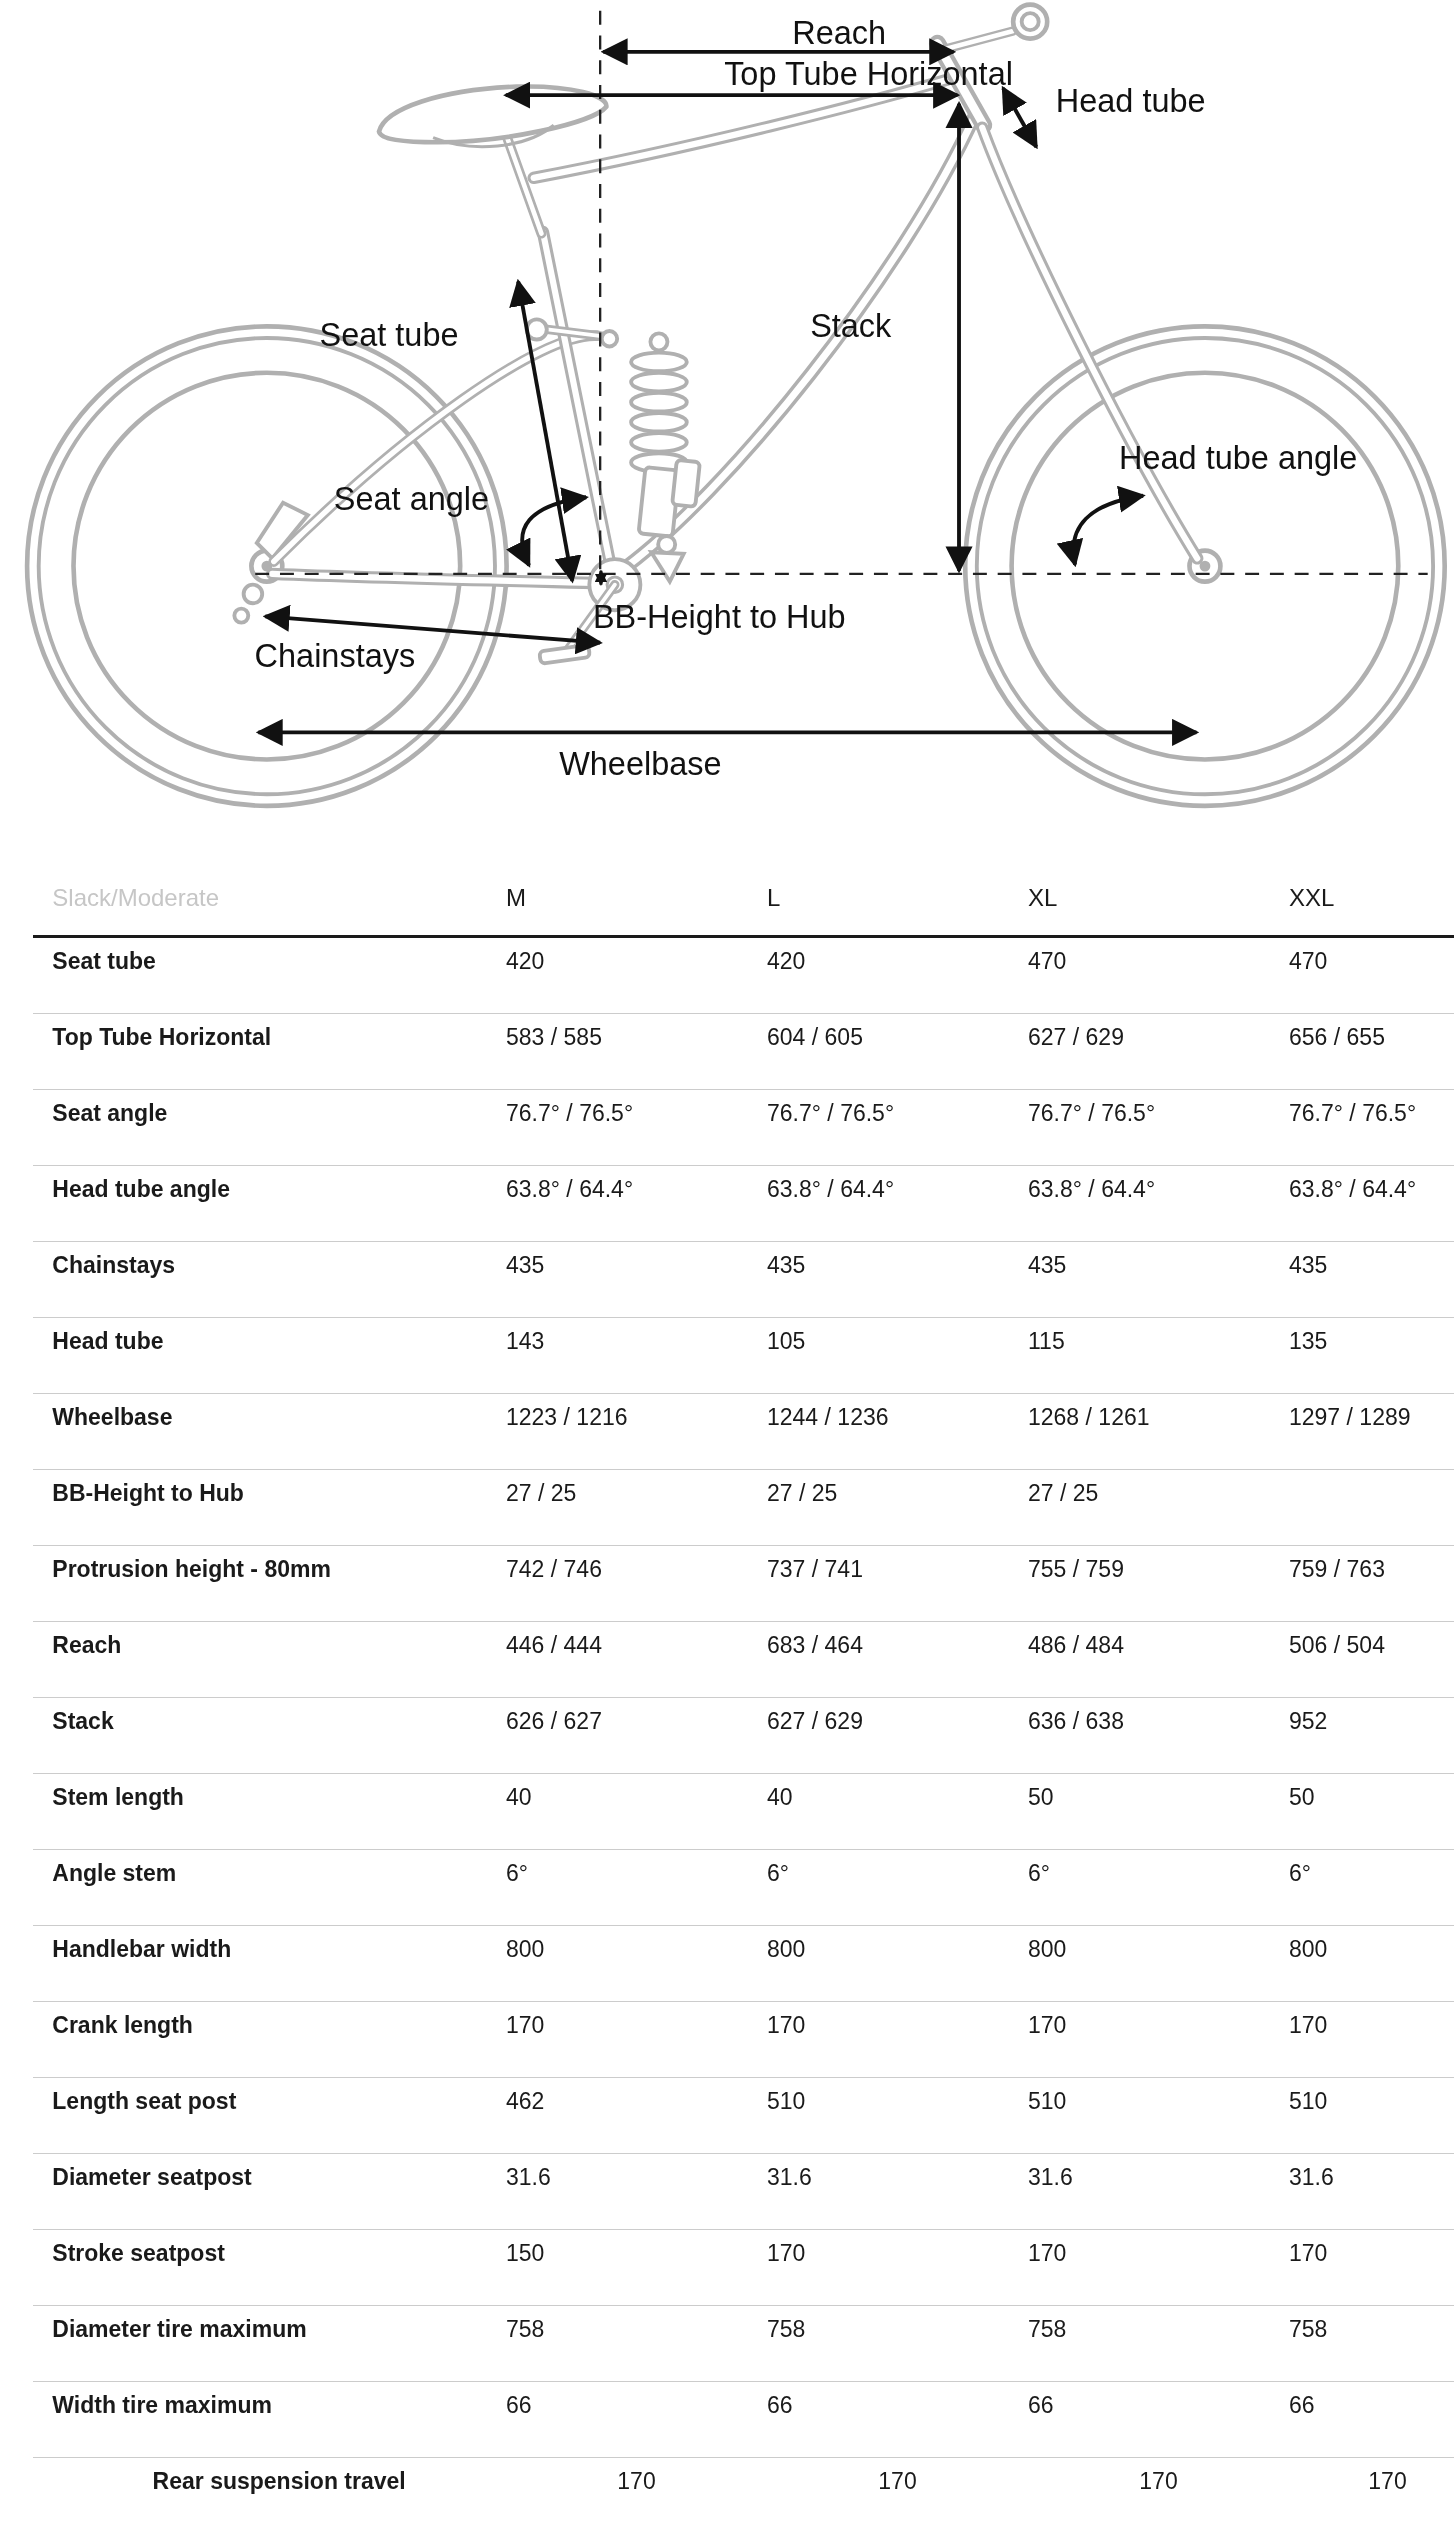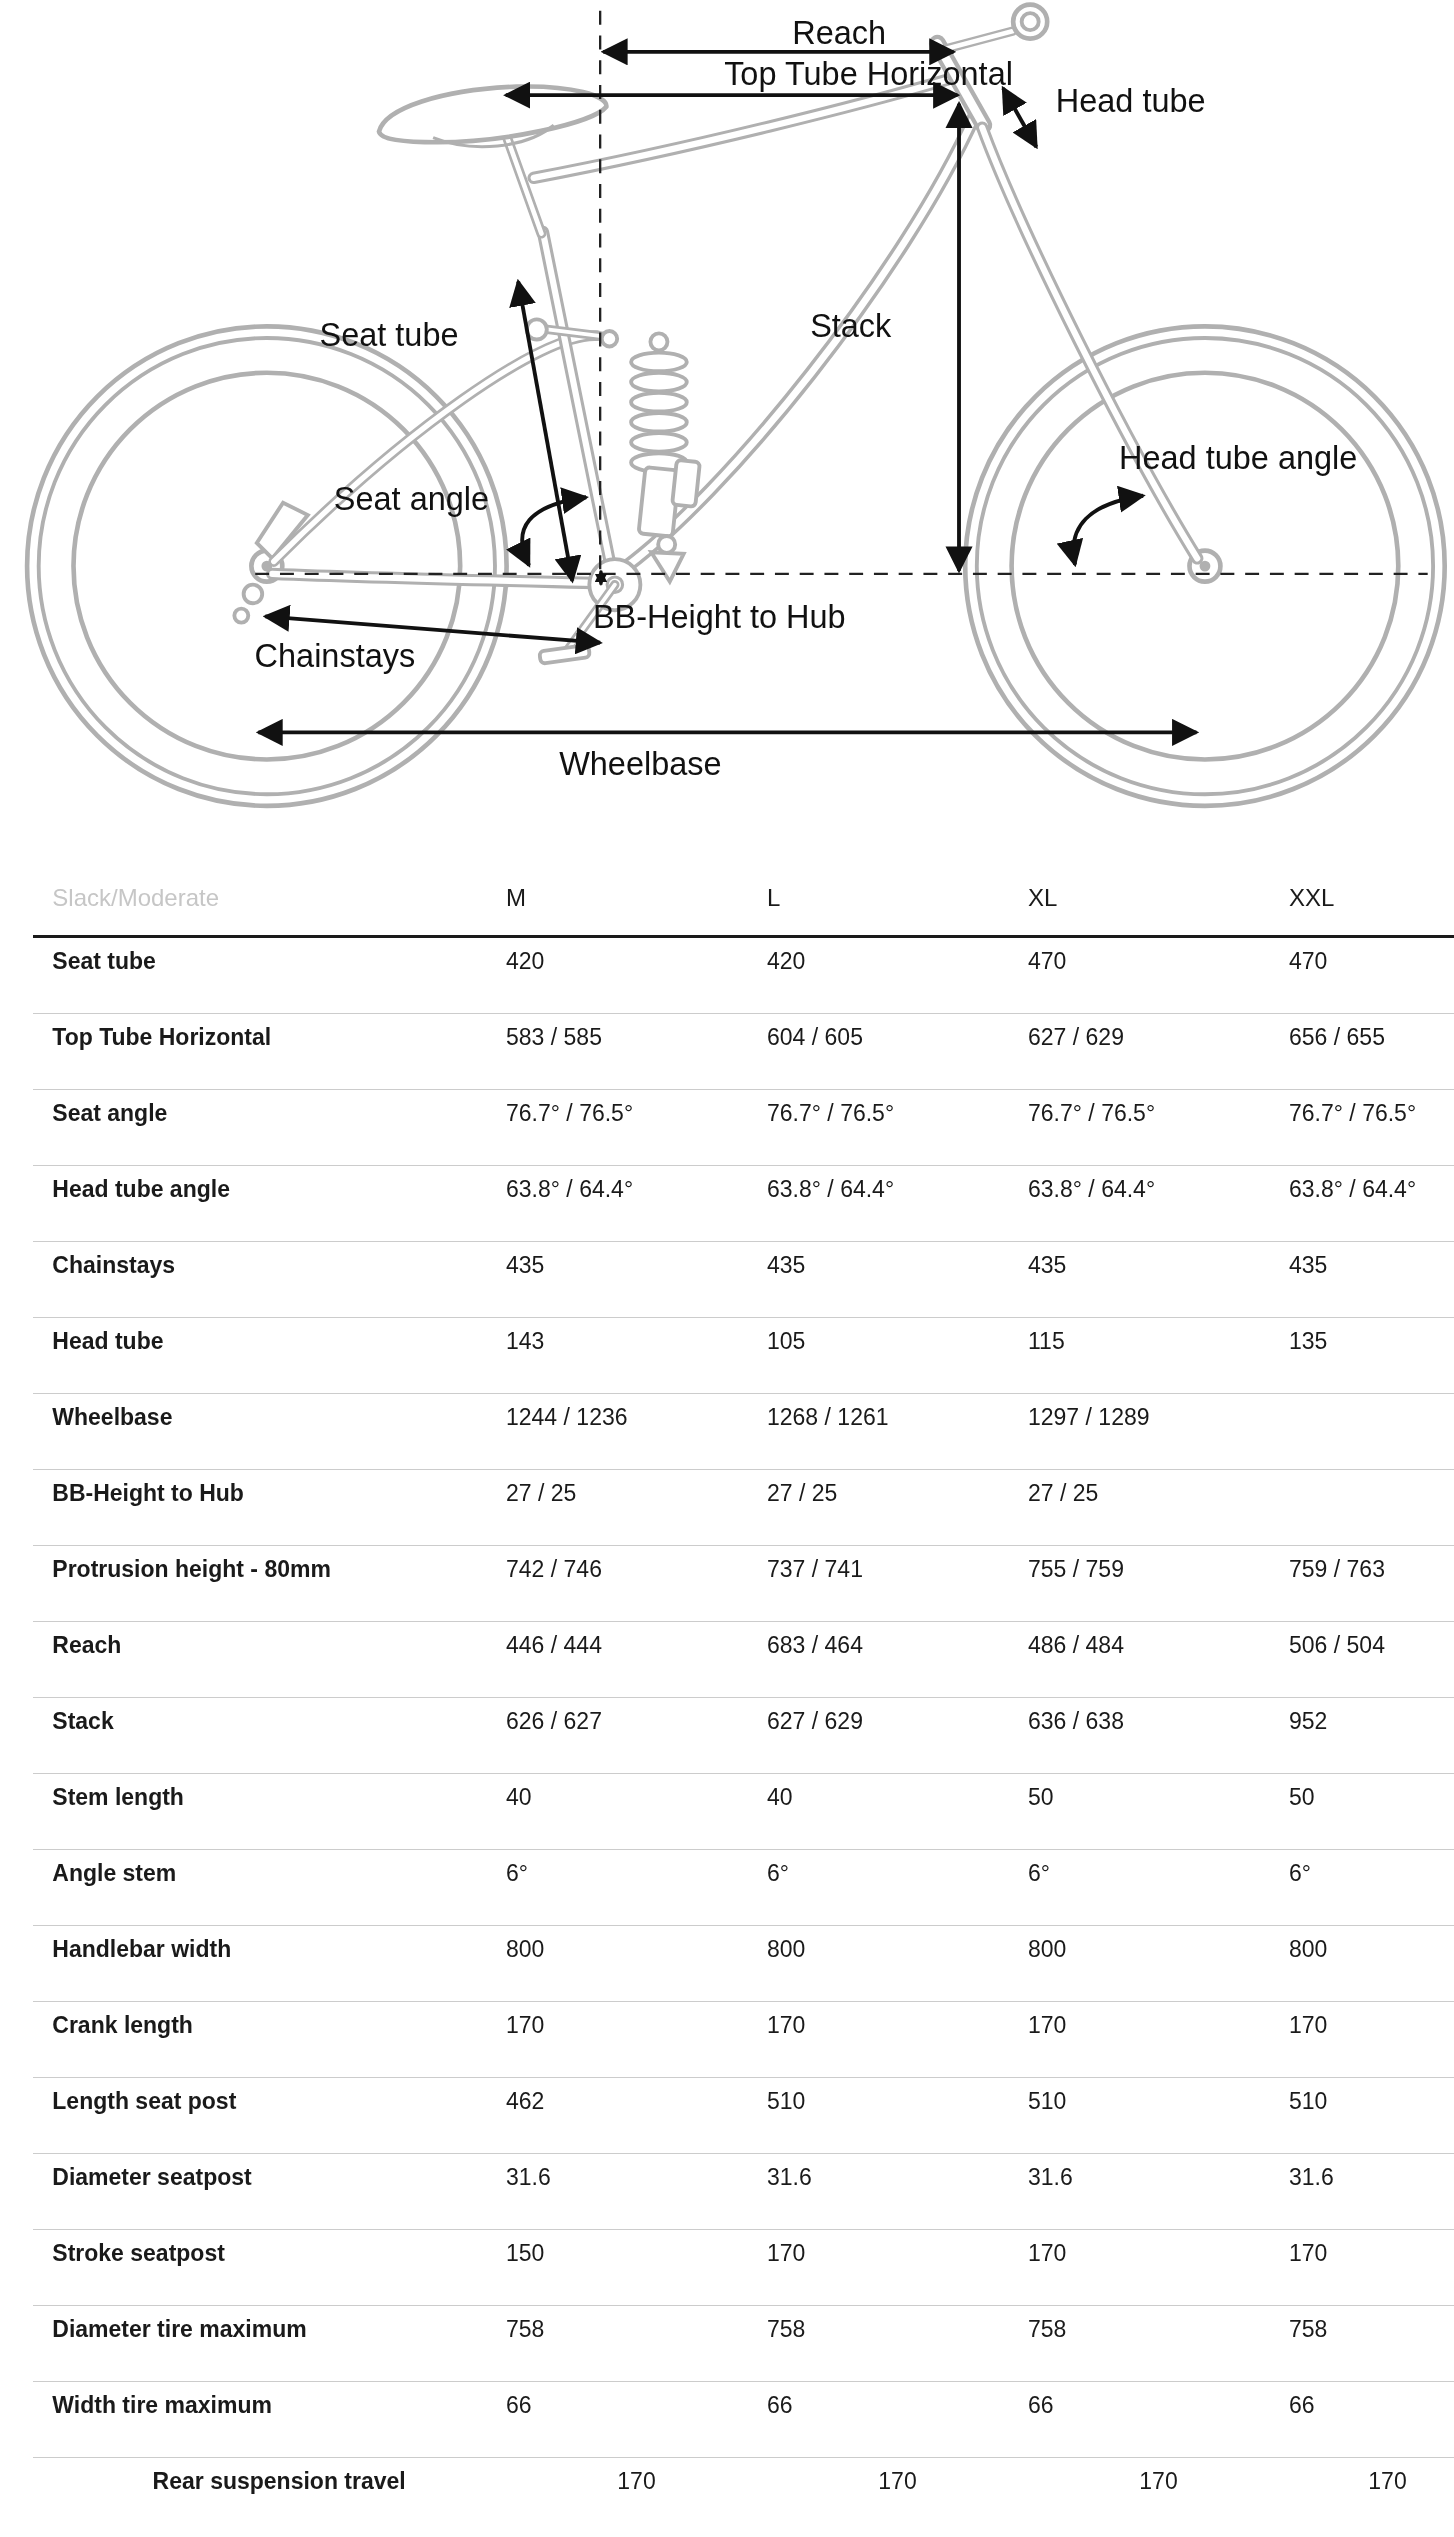--- a/index.html
+++ b/index.html
@@ -230,20 +230,21 @@
   <div class="trow">
     <div class="cell label">Head tube</div>
     <div class="cell val">143</div>
     <div class="cell val">105</div>
     <div class="cell val">115</div>
     <div class="cell val">135</div>
   </div>
 
   <div class="trow">
     <div class="cell label">Wheelbase</div>
+    <div class="cell val">1223 / 1216</div>
     <div class="cell val">1244 / 1236</div>
     <div class="cell val">1268 / 1261</div>
     <div class="cell val">1297 / 1289</div>
   </div>
 
   <div class="trow">
     <div class="cell label">BB-Height to Hub</div>
     <div class="cell val">27 / 25</div>
     <div class="cell val">27 / 25</div>
     <div class="cell val">27 / 25</div>

